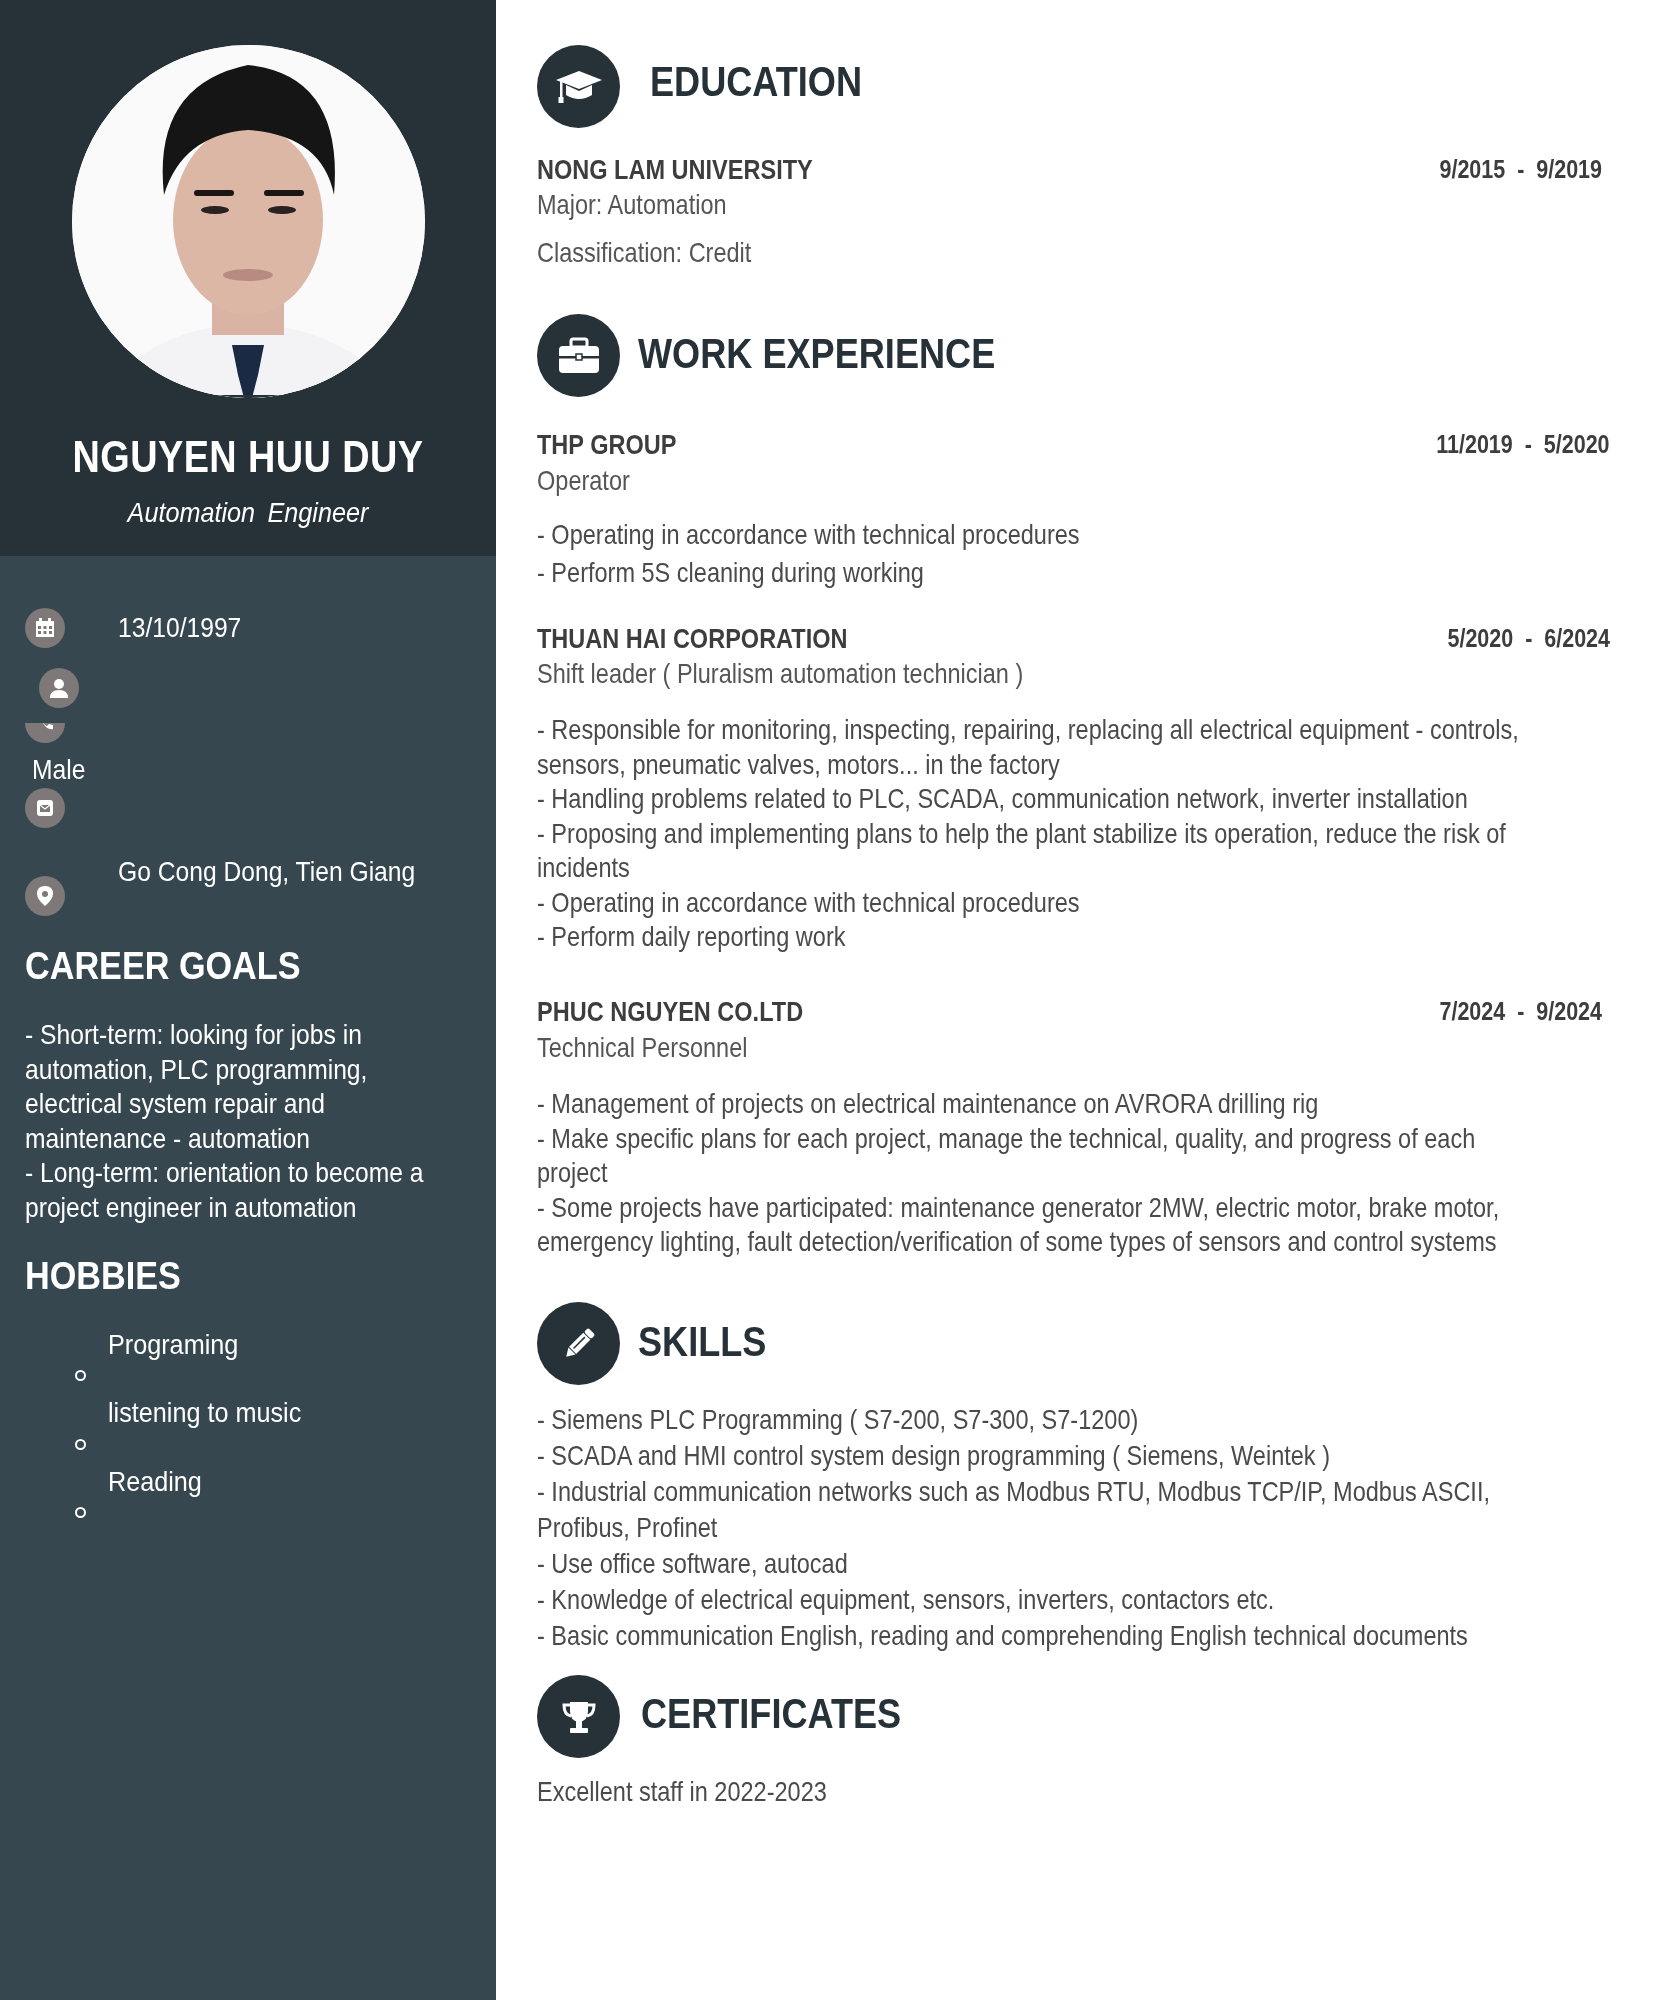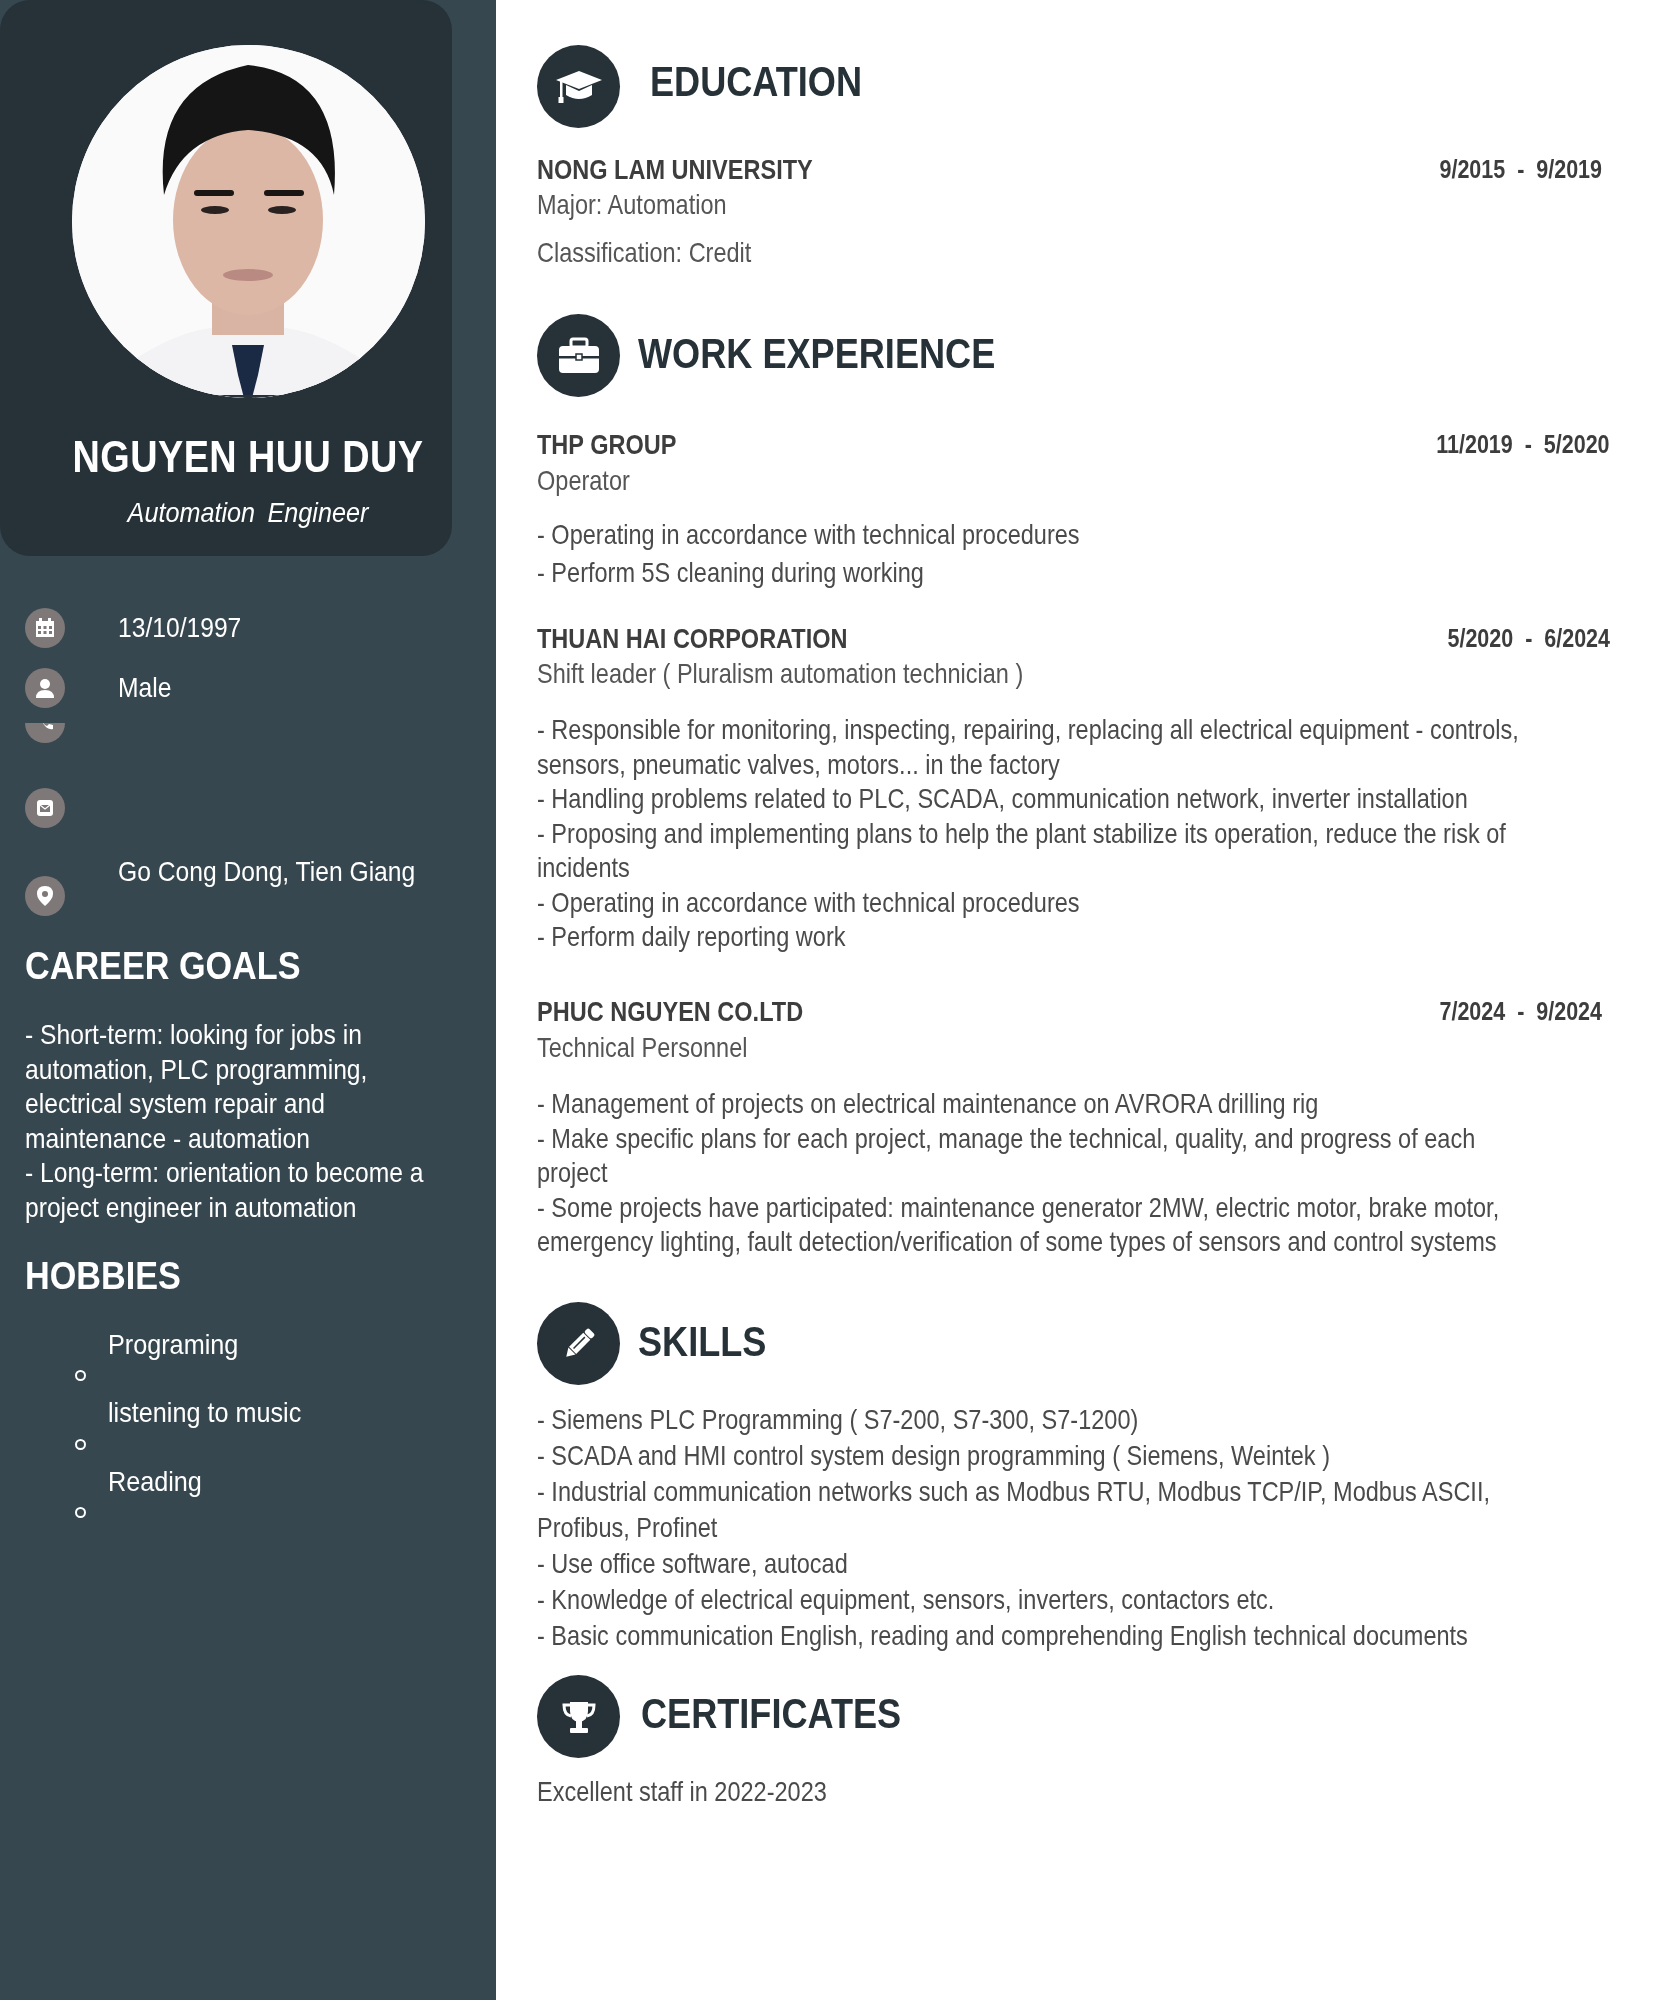--- a/index.html
+++ b/index.html
@@ -1,18 +1,18 @@
 <!DOCTYPE html>
 <html><head>
 <meta charset="utf-8">
 <style>
   html, body { margin:0; padding:0; }
   body { width:1653px; height:2000px; position:relative; overflow:hidden; background:#ffffff; font-family:"Liberation Sans", sans-serif; }
   .sidebar { position:absolute; left:0; top:0; width:496px; height:2000px; background:#37474f; }
-  .sb-header { position:absolute; left:0; top:0; width:452px; height:556px; background:#263238;border-radius:30px; }
+  .sb-header { position:absolute; left:0; top:0; width:496px; height:556px; background:#263238; }
   .photo { position:absolute; left:72px; top:45px; width:353px; height:353px; border-radius:50%; overflow:hidden; background:#fbfbfb; }
   .photo .clip { position:absolute; left:0; top:350px; width:353px; height:10px; background:#263238; }
   .photo svg { position:absolute; left:0; top:0; }
   .name { position:absolute; left:0; width:496px; top:432px; text-align:center; color:#fff; font-weight:bold; font-size:44px; transform:scaleX(0.86); transform-origin:center; letter-spacing:0.5px; }
   .title { position:absolute; left:0; width:496px; top:497px; text-align:center; color:#fff; font-style:italic; font-size:28px; transform:scaleX(0.9); word-spacing:6px; font-weight:300; }
   .contact { position:absolute; left:25px; height:40px; display:flex; align-items:center;gap:46px; }
   .c-icon { width:40px; height:40px; border-radius:50%; background:#7e7878; display:flex; align-items:center; justify-content:center; flex:0 0 40px; }
   .c-text { color:#fff; font-size:28px; margin-left:7px; transform:scaleX(0.88); transform-origin:left center; white-space:nowrap; font-weight:300; }
   .sb-heading { position:absolute; left:25px; color:#fff; font-weight:bold; font-size:38px; transform:scaleX(0.9); transform-origin:left; }
   .sb-body { position:absolute; left:25px; width:470px; color:#fff; font-size:28px; line-height:34.5px; font-weight:300; transform:scaleX(0.88); transform-origin:left top; width:520px; }
@@ -72,21 +72,21 @@
             <rect x="9.5" y="9" width="3" height="3"></rect>
             <rect x="15" y="9" width="3" height="3"></rect>
             <rect x="4" y="14" width="3" height="3"></rect>
             <rect x="9.5" y="14" width="3" height="3"></rect>
             <rect x="15" y="14" width="3" height="3"></rect>
           </g>
         </svg>
     </span>
     <span class="c-text">13/10/1997</span>
   </div>
-  <div class="contact" style="top:668px;">
+  <div class="contact" style="top:668px;flex-direction:column;">
     <span class="c-icon">
       <svg width="22" height="22" viewBox="0 0 22 22">
           <circle cx="11" cy="7" r="5" fill="#fff"></circle>
           <path d="M2 21 Q2 13 11 13 Q20 13 20 21 Z" fill="#fff"></path>
         </svg>
     </span>
     <span class="c-text">Male</span>
   </div>
   <div class="contact" style="top:723px; height:20px; overflow:hidden; align-items:flex-end;">
     <span class="c-icon" style="margin-top:-20px;">

